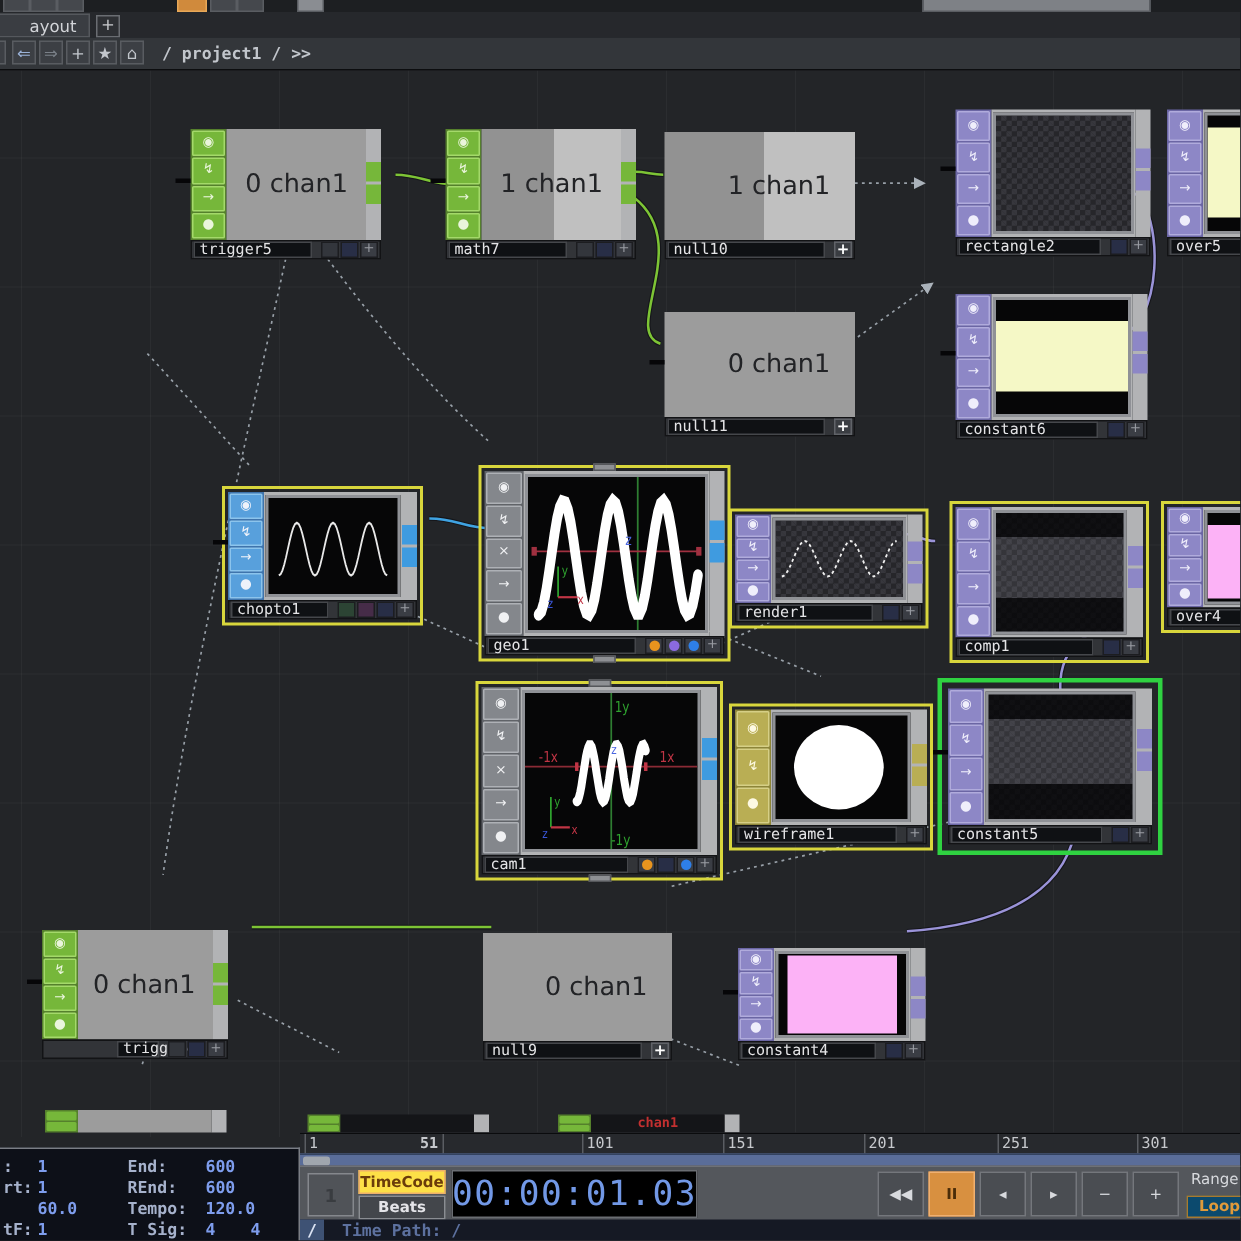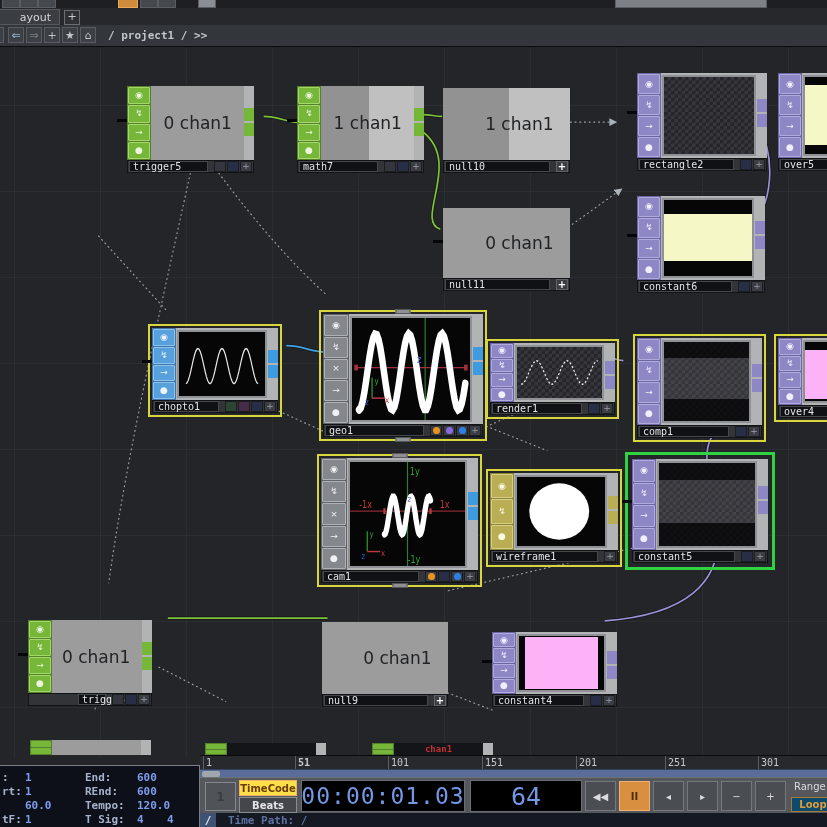--- a/index.html
+++ b/index.html
@@ -667,41 +667,40 @@
     <div style="width:10px;background:#b2b3b5"></div>
         </div>
       </div>
   </div>
 
   <div id="timeline">
     <div id="ruler">
         <div class="rtick" style="left: 3px;"></div>
         <div class="rlab" style="left: 6px;">1</div>
         <div class="rtick" style="left: 95px;"></div>
-        <div class="rlab" style="left: 98px; font-weight: bold;">51</div>
+        <div class="rlab" style="left: 80px; font-weight: bold;">51</div>
         <div class="rtick" style="left: 188px;"></div>
         <div class="rlab" style="left: 191px;">101</div>
         <div class="rtick" style="left: 282px;"></div>
         <div class="rlab" style="left: 285px;">151</div>
         <div class="rtick" style="left: 376px;"></div>
         <div class="rlab" style="left: 379px;">201</div>
         <div class="rtick" style="left: 465px;"></div>
         <div class="rlab" style="left: 468px;">251</div>
         <div class="rtick" style="left: 558px;"></div>
         <div class="rlab" style="left: 561px;">301</div>
       </div>
     <div id="rangestrip">
       <div id="handle"></div>
     </div>
     <div id="transport">
       <div id="framebox">1</div>
       <div class="modebtn" id="tcbtn">TimeCode</div>
       <div class="modebtn" id="beatsbtn">Beats</div>
       <div class="lcd" id="lcdtc">00:00:01.03</div>
-      <div class="lcd" id="lcdframe">64</div>
       <div class="trbtn" style="left:385px">◀◀</div>
       <div class="trbtn active" style="left:419px;font-weight:bold">II</div>
       <div class="trbtn" style="left:453px">◂</div>
       <div class="trbtn" style="left:487px">▸</div>
       <div class="trbtn" style="left:521px">−</div>
       <div class="trbtn" style="left:555px">+</div>
       <div id="rangelab">Range</div>
       <div id="loopbtn">Loop</div>
     </div>
     <div id="pathrow">

